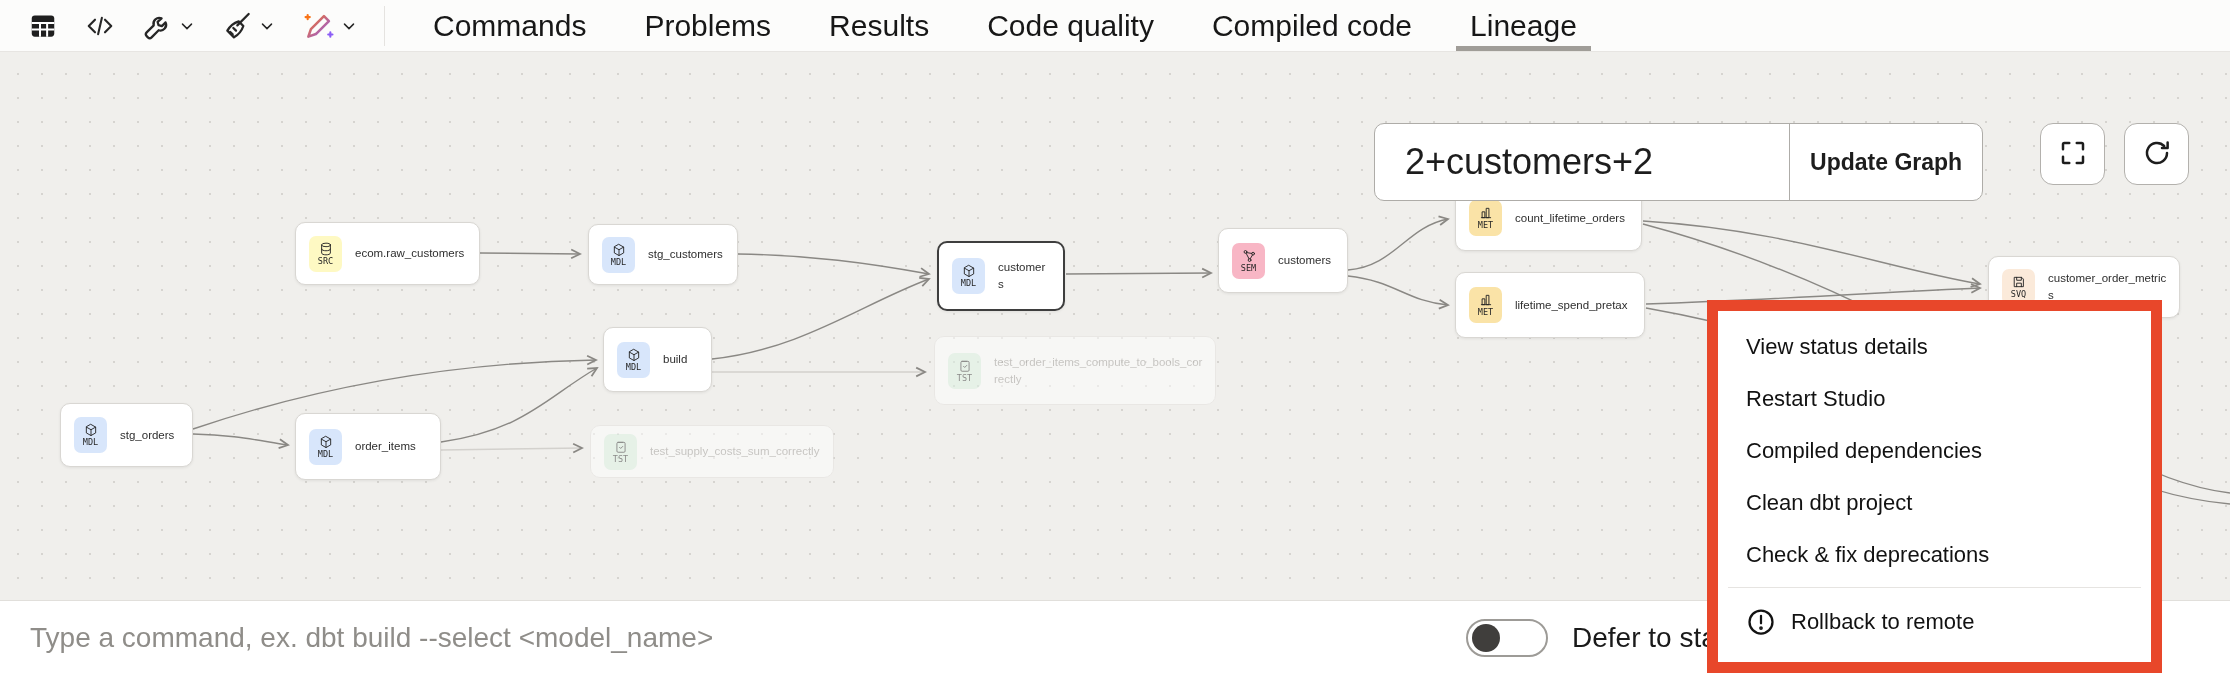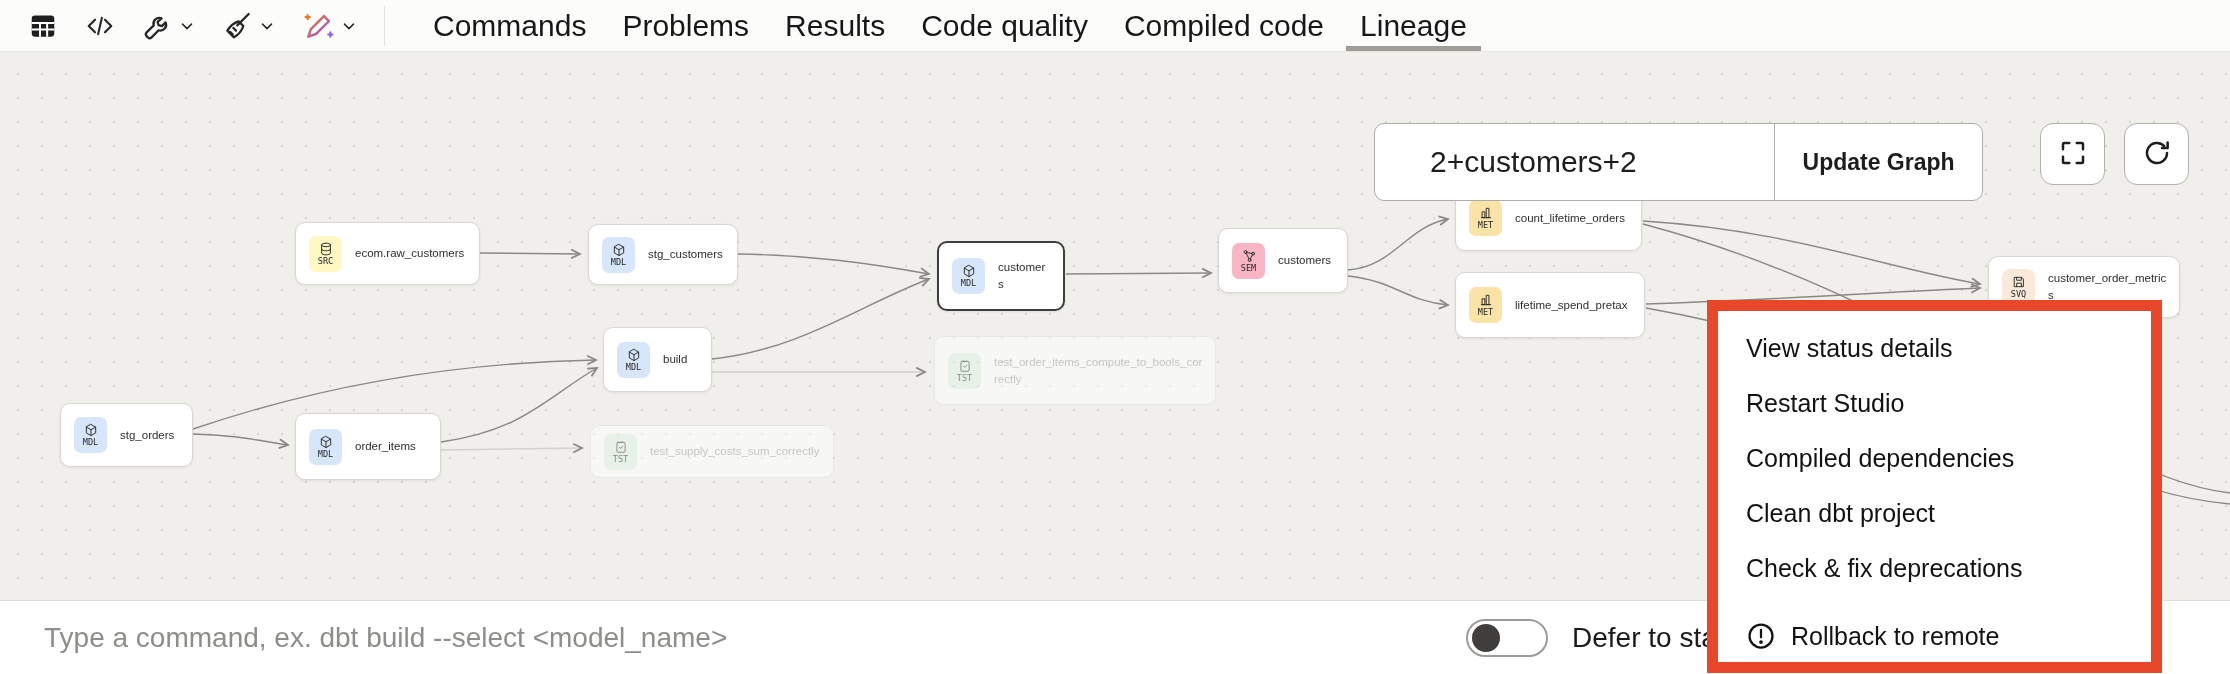--- a/index.html
+++ b/index.html
@@ -8,21 +8,21 @@
   body { font-family:"Liberation Sans", sans-serif; background:#f0efec; position:relative; }
 
   
   .toolbar { position:absolute; left:0; top:0; width:2230px; height:52px;
     background:#fcfcfb; border-bottom:1px solid #e7e5e2; display:flex; align-items:center; z-index:30; }
   .tool-icons { display:flex; align-items:center; gap:26px; padding-left:28px; height:100%; }
   .tbtn { display:flex; align-items:center; gap:4px; background:none; border:none; cursor:pointer; color:#262626; }
   .tbtn svg { display:block; }
   .v-div { width:1px; height:40px; background:#e5e3e0; margin-left:26px; }
 
-  .tabs { display:flex; align-items:center; gap:36px; margin-left:48px; height:100%; }
+  .tabs { display:flex; align-items:center; gap:58px; margin-left:48px; height:100%; }
   .tab { position:relative; height:100%; display:flex; align-items:center; background:none; border:none;
     font-family:"Liberation Sans", sans-serif; font-size:30px; color:#171717; cursor:pointer; font-weight:500; }
   .tab.active::after { content:""; position:absolute; left:-14px; right:-14px; bottom:0; height:5px; background:#a09d98; }
 
   
   .canvas { position:absolute; left:0; top:52px; width:2230px; height:548px;
     background:#f0efec;
     background-image:radial-gradient(circle, #d6d4d0 1.2px, transparent 1.4px);
     background-size:24px 24px; background-position:6px 10px; }
   #edges { position:absolute; left:0; top:0; width:2230px; height:548px; }
@@ -38,45 +38,45 @@
     align-items:center; justify-content:center; gap:1px; flex:0 0 auto; color:#262626; }
   .badge svg { display:block; }
   .badge .abbr { font-family:"DejaVu Sans Mono", monospace; font-size:8.5px; font-weight:normal; line-height:1; }
   .node .nlabel { font-size:11.5px; color:#2e2e2e; line-height:1.45; overflow-wrap:anywhere; padding-right:12px; }
   .node.faded .nlabel { color:#9f9d99; }
 
   
   .selector-bar { position:absolute; left:1374px; top:71px; width:609px; height:78px;
     background:#ffffff; border:1.5px solid #aeaca8; border-radius:10px; display:flex; z-index:10; }
   .selector-input { flex:1 1 auto; border:none; outline:none; background:transparent; padding-left:30px;
-    font-family:"Liberation Sans", sans-serif; font-size:30px; color:#1d1d1d; min-width:0;margin-left:25px; }
+    font-family:"Liberation Sans", sans-serif; font-size:36px; color:#1d1d1d; min-width:0; }
   .update-btn { width:233px; border:none; border-left:1.5px solid #aeaca8; background:transparent;
     font-family:"Liberation Sans", sans-serif; font-size:23px; font-weight:600; color:#1d1d1d; cursor:pointer;
     border-radius:0 10px 10px 0; }
   .icon-btn { position:absolute; width:65px; height:62px; background:#ffffff; border:1.5px solid #b3b1ad;
     border-radius:13px; display:flex; align-items:center; justify-content:center; cursor:pointer; z-index:10; color:#1d1d1d; }
   .icon-btn.fullscreen { left:2040px; top:71px; }
   .icon-btn.refresh { left:2124px; top:71px; }
 
   
   .bottom-bar { position:absolute; left:0; top:600px; width:2230px; height:74px;
     background:#ffffff; border-top:1px solid #e1dfdb; z-index:20; }
   .command-input { position:absolute; left:30px; top:0; width:1380px; height:74px; border:none; outline:none;
-    font-family:"Liberation Sans", sans-serif; font-size:28px; color:#3c3c3c; background:transparent;margin-left:14px; }
+    font-family:"Liberation Sans", sans-serif; font-size:28px; color:#3c3c3c; background:transparent; }
   .command-input::placeholder { color:#8f8d89; opacity:1; }
   .defer-group { position:absolute; left:1466px; top:0; height:74px; display:flex; align-items:center; gap:24px; }
   .toggle { width:82px; height:38px; border:2px solid #9d9b97; border-radius:20px; background:#ffffff;
     position:relative; cursor:pointer; flex:0 0 auto; }
   .toggle .knob { position:absolute; left:4px; top:3px; width:28px; height:28px; border-radius:50%; background:#403e3c; }
   .defer-label { font-size:28px; color:#1a1a1a; white-space:nowrap; }
 
   
   .ctx-menu { position:absolute; left:1707px; top:300px; width:455px; height:373px;
     background:#ffffff; border:11px solid #e8472a; z-index:40; padding:10px 0; display:flex; flex-direction:column; }
-  .menu-item { display:flex; align-items:center; gap:15px; padding:13px 28px; font-size:25px; font-weight:500;
+  .menu-item { display:flex; align-items:center; gap:15px; padding:13px 28px; font-size:22px; font-weight:500;
     color:#121212; cursor:pointer; background:none; border:none; text-align:left;
     font-family:"Liberation Sans", sans-serif; }
   .menu-divider { height:1px; background:#e6e4e1; margin:6px 10px; }
   .menu-item .mi-icon { display:flex; align-items:center; }
 </style>
 </head>
 <body>
 
 <header class="toolbar">
   <div class="tool-icons">

